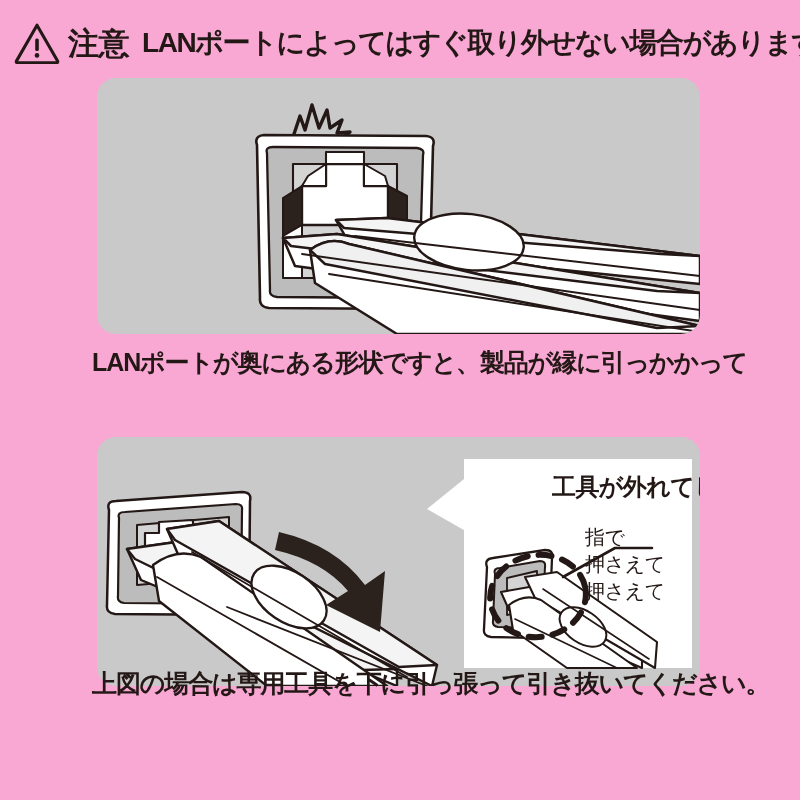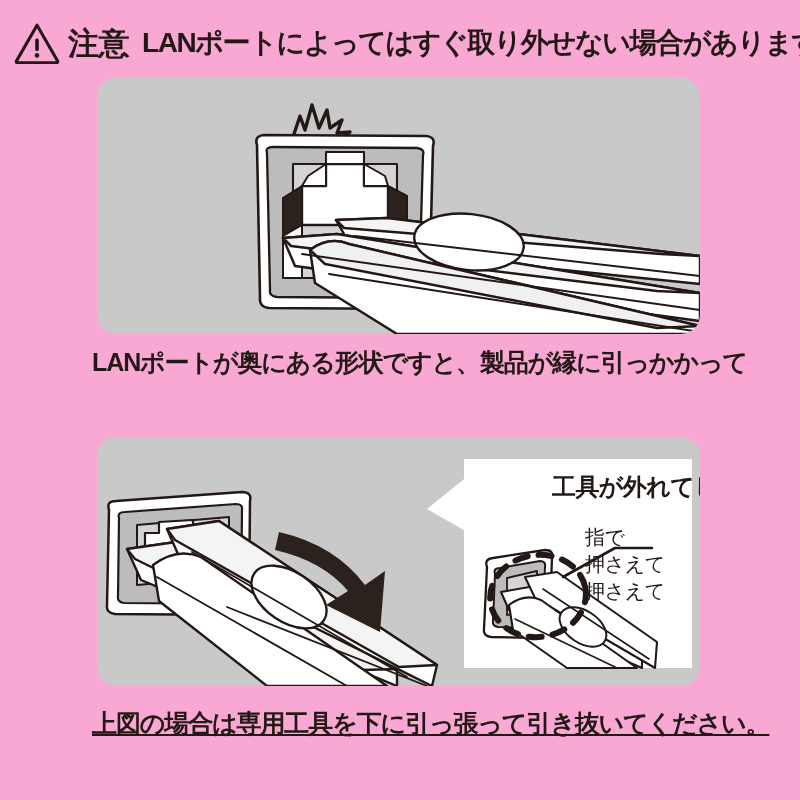--- a/index.html
+++ b/index.html
@@ -87,21 +87,21 @@
   .body-text {
     position: absolute;
     color: #231815;
     font-size: 25px;
     font-weight: bold;
     letter-spacing: -1.1px;
     line-height: 36px;
     white-space: nowrap;
   }
   #caption-one { left: 92px; top: 344px; }
-  #caption-two { left: 92px; top: 705px; text-decoration: underline; }
+  #caption-two { left: 92px; top: 665px; }
 
   .body-text div { height: 36px; }
 
   
   .inset-title {
     position: absolute;
     color: #231815;
     font-size: 24px;
     font-weight: bold;
     letter-spacing: -0.6px;

